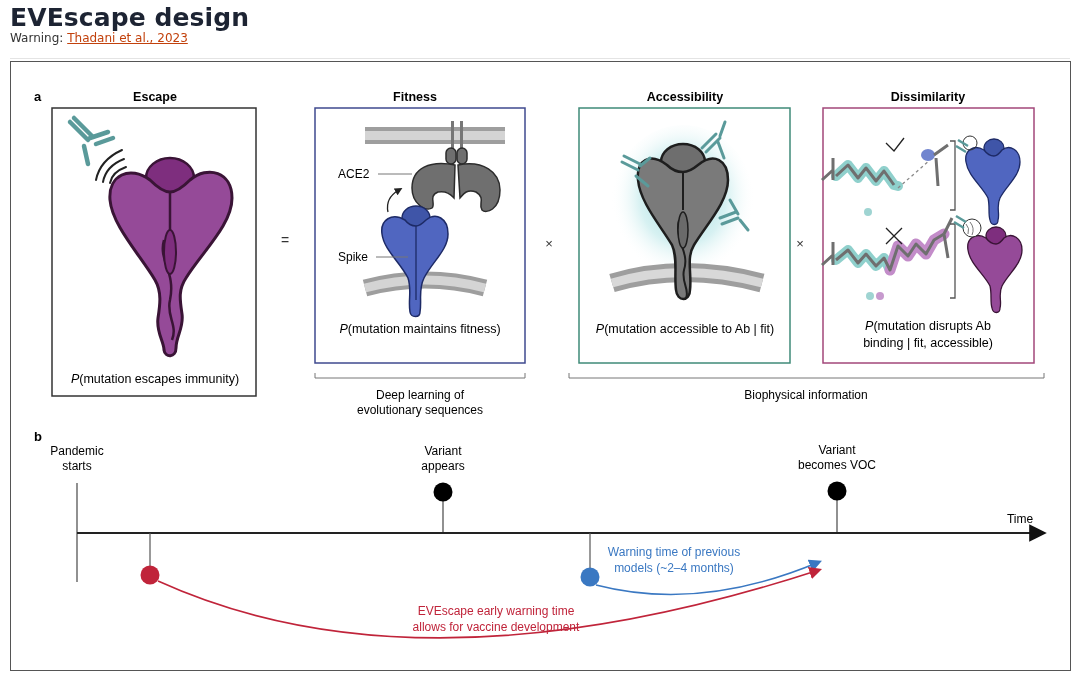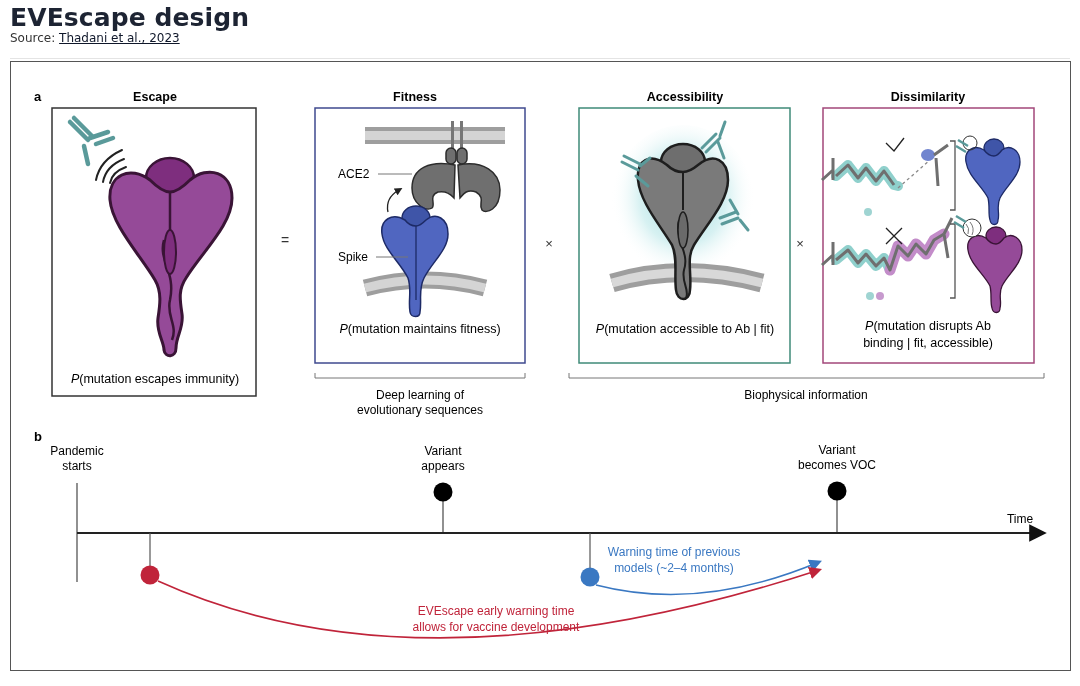--- a/index.html
+++ b/index.html
@@ -1,30 +1,30 @@
 <!DOCTYPE html>
 <html><head>
 <meta charset="utf-8">
 <style>
   html, body { margin: 0; padding: 0; background: #ffffff; }
   body { width: 1080px; height: 686px; position: relative; overflow: hidden; font-family: "Liberation Sans", sans-serif; color: #1a1a1a; }
   .page-title { position: absolute; left: 10px; top: 3px; font-size: 25px; font-weight: bold; color: #1d2433; letter-spacing: 0.1px; font-family: "DejaVu Sans", sans-serif; }
   .source { position: absolute; left: 10px; top: 31px; font-size: 12px; color: #333; font-family: "DejaVu Sans", sans-serif; }
-  .source a { color: #0f172a; text-decoration: underline; margin-top: 40px; }
+  .source a { color: #c2410c; text-decoration: underline; margin-top: 40px; }
   .divider { position: absolute; left: 10px; right: 10px; top: 58px; height: 1px; background: #e4e4e4; }
   .figure-frame { position: absolute; left: 10px; top: 61px; width: 1061px; height: 610px; border: 1px solid #555; box-sizing: border-box; background: #fff; }
   svg { position: absolute; left: 0; top: 0; }
   .lbl { font-family: "Liberation Sans", sans-serif; }
 </style>
 </head>
 <body>
 
 <div class="page-title">EVEscape design</div>
 <div class="source">
-  <span>Source: </span><a>Thadani et al., 2023</a>
+  <span>Warning: </span><a>Thadani et al., 2023</a>
 </div>
 <div class="divider"></div>
 
 <div class="figure-frame"></div>
 
 <svg width="1080" height="686" viewBox="0 0 1080 686">
   <defs>
     <radialGradient id="glow" cx="50%" cy="45%" r="50%">
       <stop offset="0%" stop-color="#7fd0d4" stop-opacity="0.85"></stop>
       <stop offset="60%" stop-color="#a6e0e2" stop-opacity="0.45"></stop>

